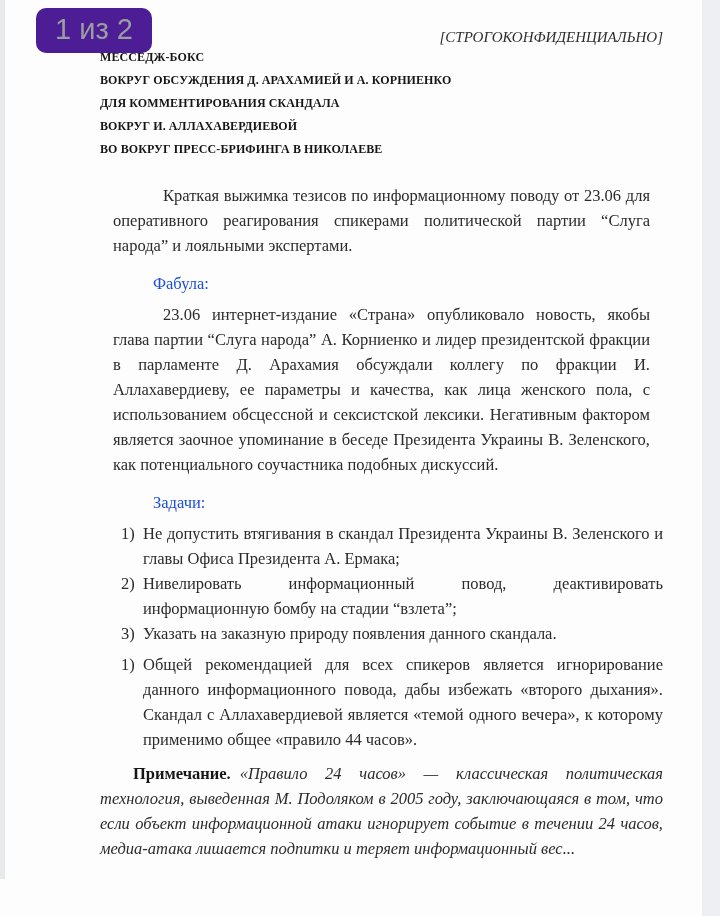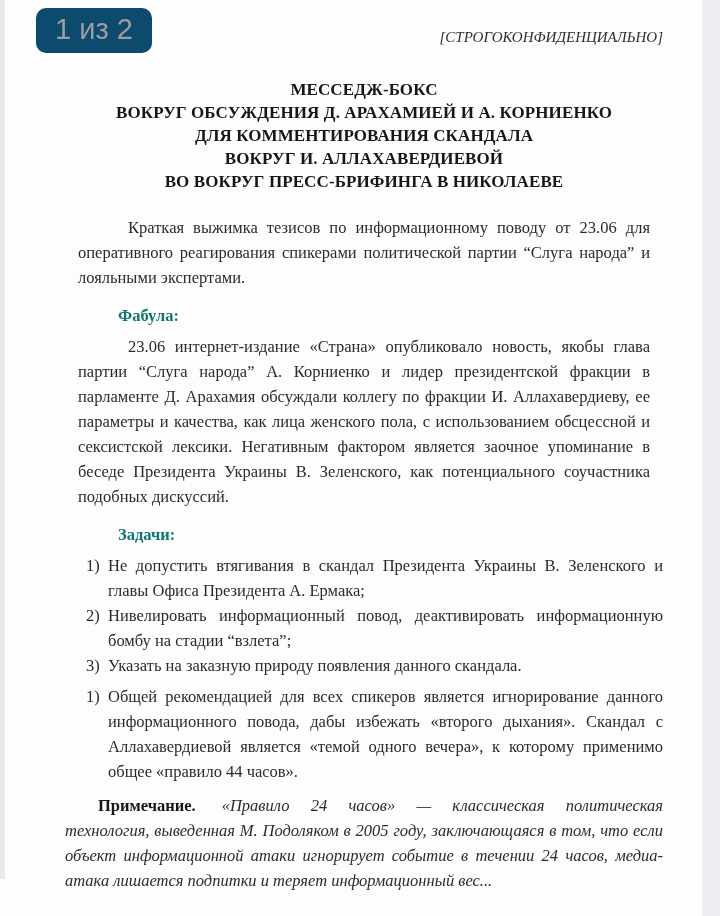--- a/index.html
+++ b/index.html
@@ -12,65 +12,63 @@
     font-family: "Liberation Serif", "DejaVu Serif", serif;
     color: #2b2b2b;
   }
   .edge { position: absolute; top: 0; }
   .edge-left  { left: 0;  width: 5px;  height: 96%; background: #e8e9ec; }
   .edge-right { right: 0; width: 18px; height: 100%; background: #edeff3; }
 
   .badge {
     position: absolute;
     top: 8px; left: 36px;
-    background: #0c4a6e;
+    background: #4c1d95;
     color: #9c9da1;
     font-family: "Liberation Sans", "DejaVu Sans", sans-serif;
     font-size: 29px;
     line-height: 1;
     padding: 7px 19px 9px;
     border-radius: 10px;
   }
 
-  .content { padding: 0 57px 0 65px; }
+  .content { padding: 0 57px 0 100px; }
 
   .confidential {
     padding-top: 28px;
     text-align: right;
     font-style: italic;
     font-size: 15px;
     color: #2e2e2e;
     line-height: 18px;
   }
 
   .title {
-    margin-top: 32px;
-    text-align: center;
     font-weight: bold;
-    font-size: 17px;
+    font-size: 12px;
     line-height: 23px;
     color: #161616;
     letter-spacing: 0.1px;
   }
 
   .para {
     margin: 13px;
     font-size: 16.5px;
     line-height: 25px;
     text-align: justify;
   }
   .indented { text-indent: 50px; }
   .intro { margin-top: 22px; }
 
   .heading {
     margin-top: 7px;
     font-size: 16.5px;
-    font-weight: bold;
+    font-weight: normal;
     line-height: 25px;
-    color: #0f766e;
+    color: #1d4ed8;
   }
   .indent-lg { padding-left: 53px; }
   .indent-sm { padding-left: 33px; }
   .heading + .para, .heading + .list { margin-top: 6px; }
 
   .list { margin-top: 6px; }
   .li { display: flex; font-size: 16.5px; line-height: 25px; }
   .li .num { flex: 0 0 auto; width: 22px; margin-left: 21px; }
   .li .text { flex: 1 1 auto; text-align: justify; }
 
@@ -79,21 +77,21 @@
     font-size: 16.5px;
     line-height: 25px;
     text-align: justify;
     text-indent: 33px;
     font-style: italic;
   }
   .note-label {
     font-style: normal;
     font-weight: bold;
     color: #161616;
-    margin-right: 26px;
+    margin-right: 9px;
   }
 </style>
 </head>
 <body>
 
 <div class="page">
   <div class="edge edge-left"></div>
   <div class="edge edge-right"></div>
 
   <div class="badge">1 из 2</div>

